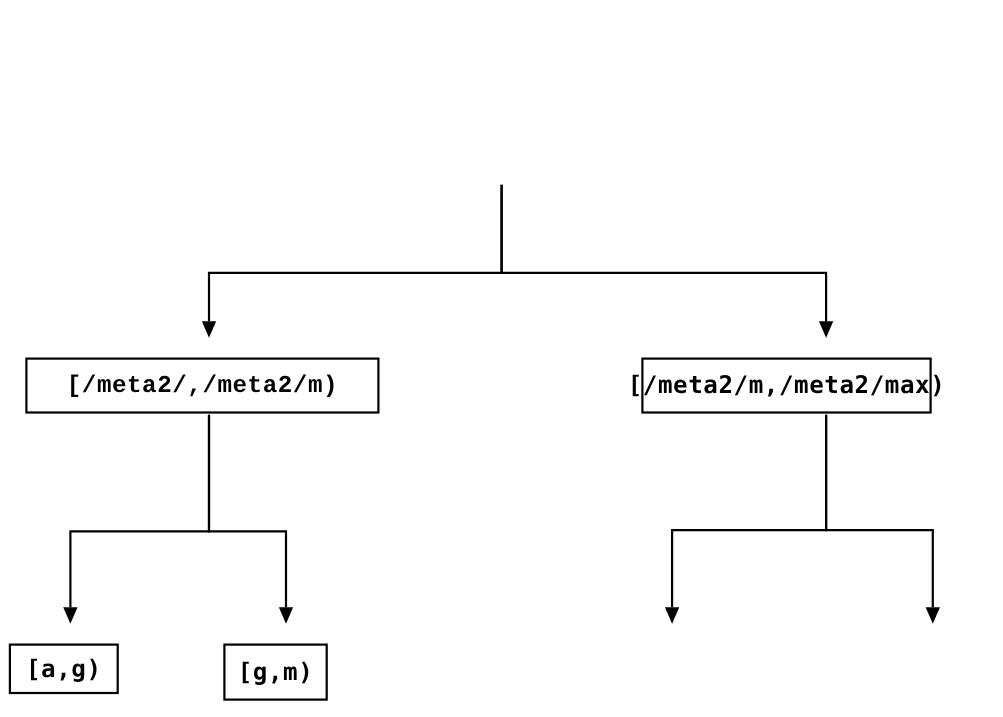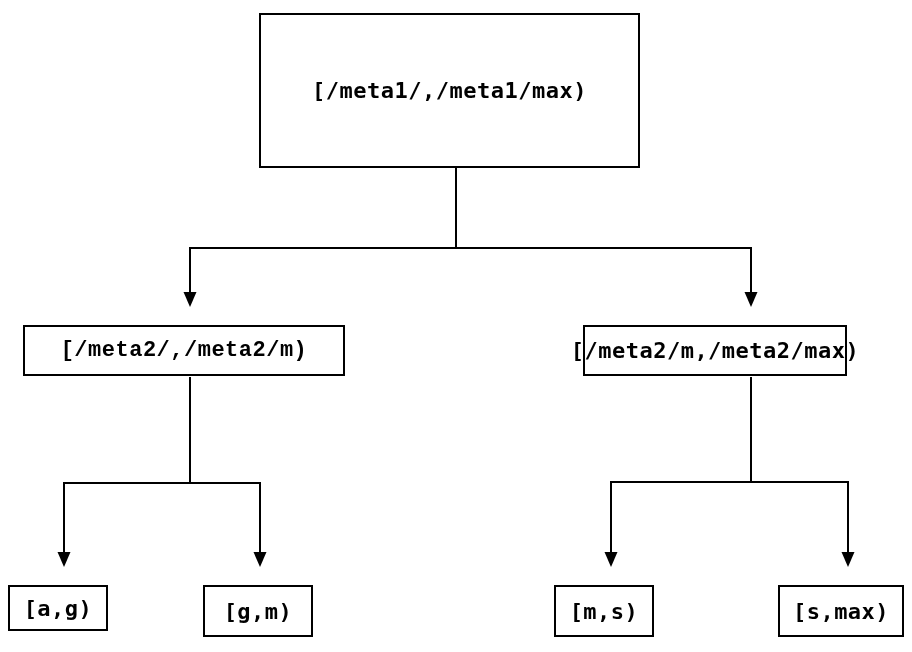--- a/index.html
+++ b/index.html
@@ -33,21 +33,21 @@
     color: #000000;
     font-weight: bold;
     font-size: 22px;
     letter-spacing: 0.5px;
     white-space: nowrap;
   }
   .node-root   { left: 259px; top: 13px;  width: 381px; height: 155px; }
   .node-left   { left: 23px;  top: 325px; width: 322px; height: 51px; font-family: Liberation Mono, monospace;  }
   .node-right  { left: 583px; top: 325px; width: 264px; height: 51px;  }
   .node-leaf-ag   { left: 8px;   top: 585px; width: 100px; height: 46px; }
-  .node-leaf-gm   { left: 203px; top: 585px; width: 110px; height: 52px; }
+  .node-leaf-gm   { left: 203px; top: 585px; width: 95px; height: 52px; }
   .node-leaf-ms   { left: 554px; top: 585px; width: 100px; height: 52px; }
   .node-leaf-smax { left: 778px; top: 585px; width: 126px; height: 52px; }
   .edge-line {
     fill: none;
     stroke: #000000;
     stroke-width: 2;
   }
   .arrow-head {
     fill: #000000;
     stroke: none;
@@ -72,41 +72,32 @@
     <path class="edge-line" d="M190,377 V483 H260 V552"></path>
     <polygon class="arrow-head" points="253.5,552 266.5,552 260,567"></polygon>
 
     <path class="edge-line" d="M751,377 V482 H611 V552"></path>
     <polygon class="arrow-head" points="604.5,552 617.5,552 611,567"></polygon>
 
     <path class="edge-line" d="M751,377 V482 H848 V552"></path>
     <polygon class="arrow-head" points="841.5,552 854.5,552 848,567"></polygon>
   </svg>
 
-  <div class="node node-root">
-    <span>[/meta1/,/meta1/max)</span>
-  </div>
 
   <div class="node node-left">
     <span>[/meta2/,/meta2/m)</span>
   </div>
 
   <div class="node node-right">
     <span>[/meta2/m,/meta2/max)</span>
   </div>
 
   <div class="node node-leaf-ag">
     <span>[a,g)</span>
   </div>
 
   <div class="node node-leaf-gm">
     <span>[g,m)</span>
   </div>
 
-  <div class="node node-leaf-ms">
-    <span>[m,s)</span>
-  </div>
 
-  <div class="node node-leaf-smax">
-    <span>[s,max)</span>
-  </div>
 
 </div>
 
 </body></html>

